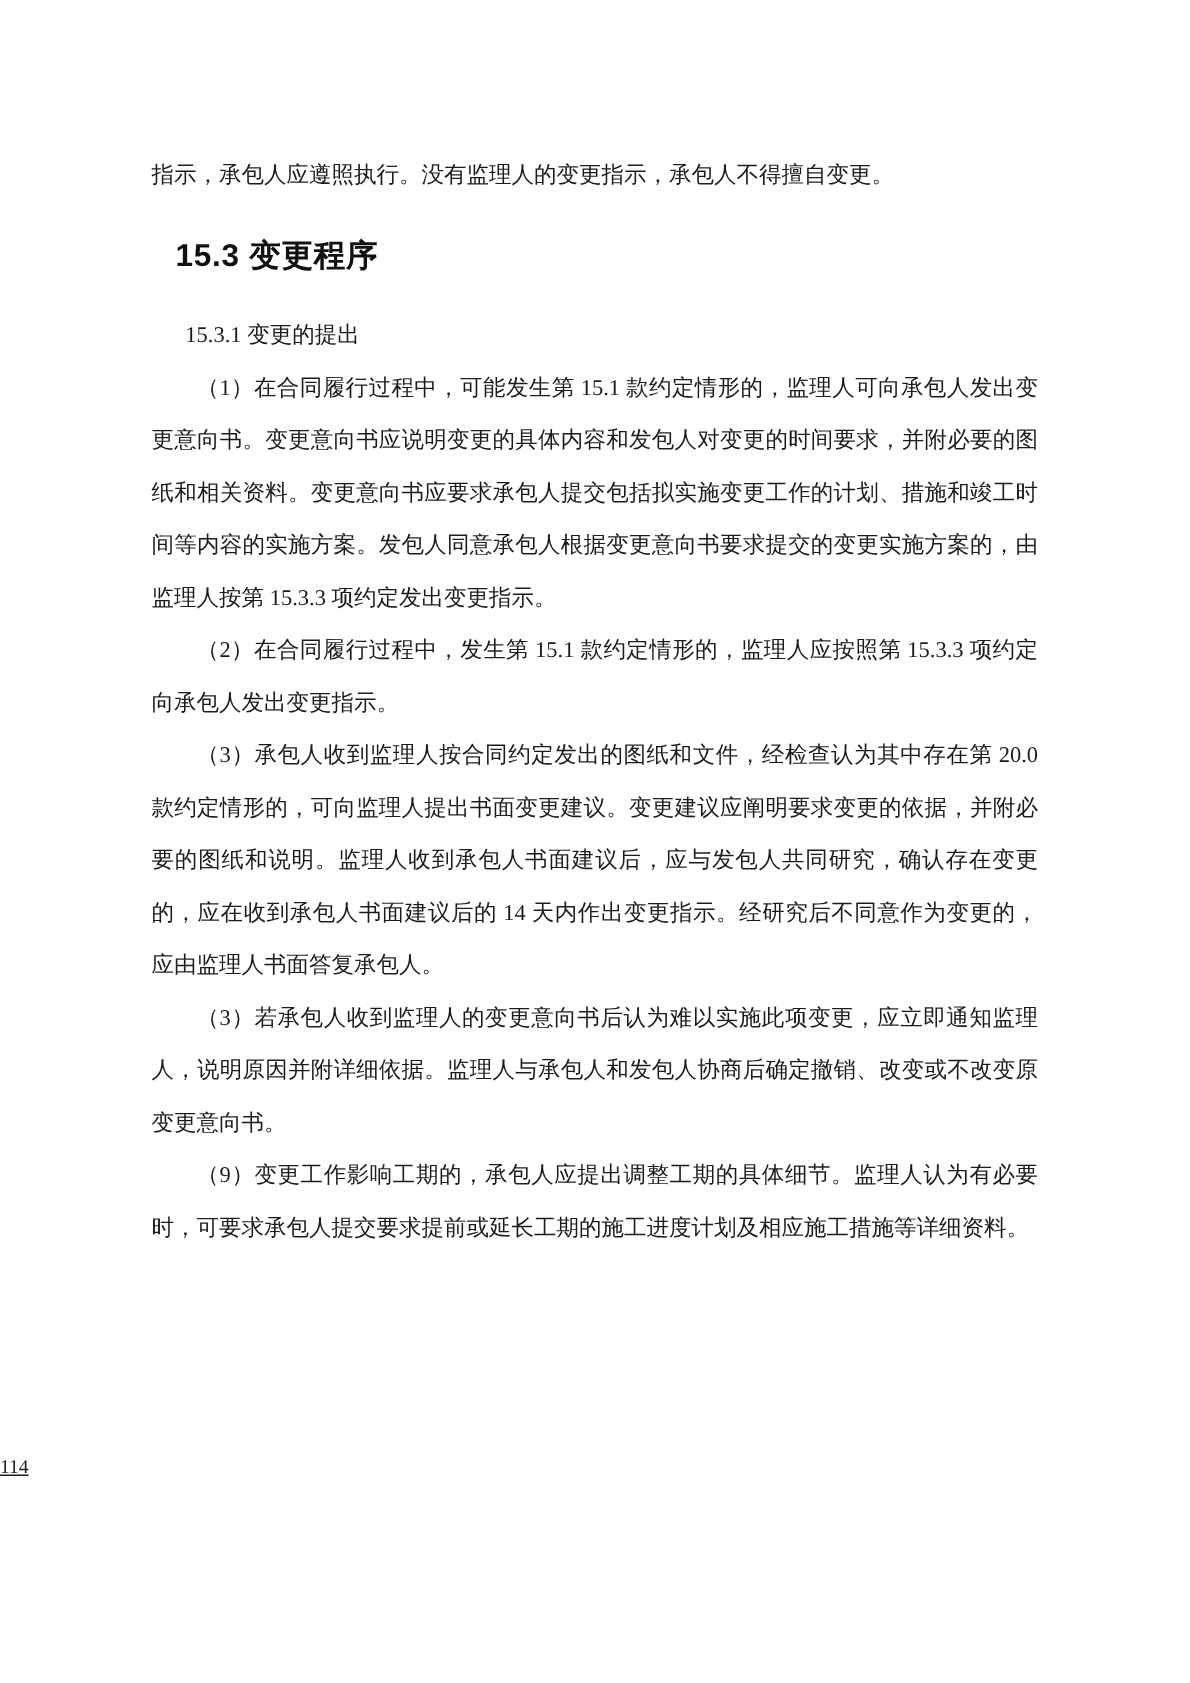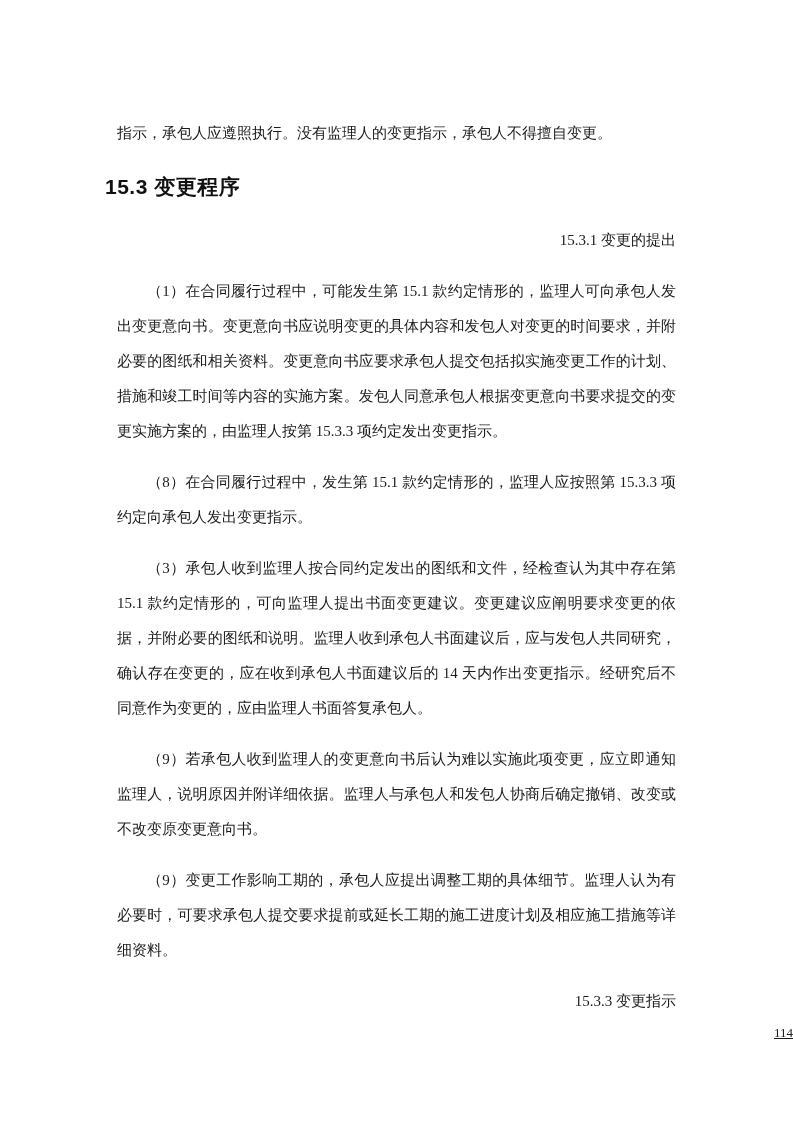--- a/index.html
+++ b/index.html
@@ -19,75 +19,74 @@
   .content {
     position: absolute;
     left: 101px;
     top: 100px;
     width: 591px;
     font-size: 15px;
     line-height: 35px;
     text-align: justify;
   }
   .content p {
-    margin: 16px;
+    margin: 0;
     text-indent: 2em;
   }
   p.continuation {
     text-indent: 0;
   }
   h2.section-heading {
-    margin: 4px;
+    margin: 16px;
     font-family: "Liberation Sans", "DejaVu Sans", sans-serif;
     font-size: 21px;
     font-weight: bold;
     line-height: 40px;
     color: #111111;
     text-align: left;
     letter-spacing: 0.5px;
   }
   p.subheading {
     text-indent: 1.5em;
-    text-align: right;
+    text-align: left;
   }
   .page-number {
     position: absolute;
-    top: 1024px;
+    top: 969px;
     left: 0;
     width: 100%;
-    text-align: right;
+    text-align: left;
     font-size: 13px;
     line-height: 18px;
     color: #1b1b1b;
     text-decoration: underline;
   }
 </style>
 </head>
 <body>
 
 <div class="page">
   <div class="content">
 
     <p class="continuation">指示，承包人应遵照执行。没有监理人的变更指示，承包人不得擅自变更。</p>
 
     <h2 class="section-heading">15.3 变更程序</h2>
 
     <p class="subheading">15.3.1 变更的提出</p>
 
     <p>（1）在合同履行过程中，可能发生第 15.1 款约定情形的，监理人可向承包人发出变更意向书。变更意向书应说明变更的具体内容和发包人对变更的时间要求，并附必要的图纸和相关资料。变更意向书应要求承包人提交包括拟实施变更工作的计划、措施和竣工时间等内容的实施方案。发包人同意承包人根据变更意向书要求提交的变更实施方案的，由监理人按第 15.3.3 项约定发出变更指示。</p>
 
-    <p>（8）在合同履行过程中，发生第 15.1 款约定情形的，监理人应按照第 15.3.3 项约定向承包人发出变更指示。</p>
+    <p>（2）在合同履行过程中，发生第 15.1 款约定情形的，监理人应按照第 15.3.3 项约定向承包人发出变更指示。</p>
 
-    <p>（3）承包人收到监理人按合同约定发出的图纸和文件，经检查认为其中存在第 15.1 款约定情形的，可向监理人提出书面变更建议。变更建议应阐明要求变更的依据，并附必要的图纸和说明。监理人收到承包人书面建议后，应与发包人共同研究，确认存在变更的，应在收到承包人书面建议后的 14 天内作出变更指示。经研究后不同意作为变更的，应由监理人书面答复承包人。</p>
+    <p>（3）承包人收到监理人按合同约定发出的图纸和文件，经检查认为其中存在第 20.0 款约定情形的，可向监理人提出书面变更建议。变更建议应阐明要求变更的依据，并附必要的图纸和说明。监理人收到承包人书面建议后，应与发包人共同研究，确认存在变更的，应在收到承包人书面建议后的 14 天内作出变更指示。经研究后不同意作为变更的，应由监理人书面答复承包人。</p>
 
-    <p>（9）若承包人收到监理人的变更意向书后认为难以实施此项变更，应立即通知监理人，说明原因并附详细依据。监理人与承包人和发包人协商后确定撤销、改变或不改变原变更意向书。</p>
+    <p>（3）若承包人收到监理人的变更意向书后认为难以实施此项变更，应立即通知监理人，说明原因并附详细依据。监理人与承包人和发包人协商后确定撤销、改变或不改变原变更意向书。</p>
 
 
 
     <p>（9）变更工作影响工期的，承包人应提出调整工期的具体细节。监理人认为有必要时，可要求承包人提交要求提前或延长工期的施工进度计划及相应施工措施等详细资料。</p>
 
 
-    <p class="subheading">15.3.3 变更指示</p>
 
   </div>
 
   <div class="page-number">114</div>
 </div>
 
 </body></html>

